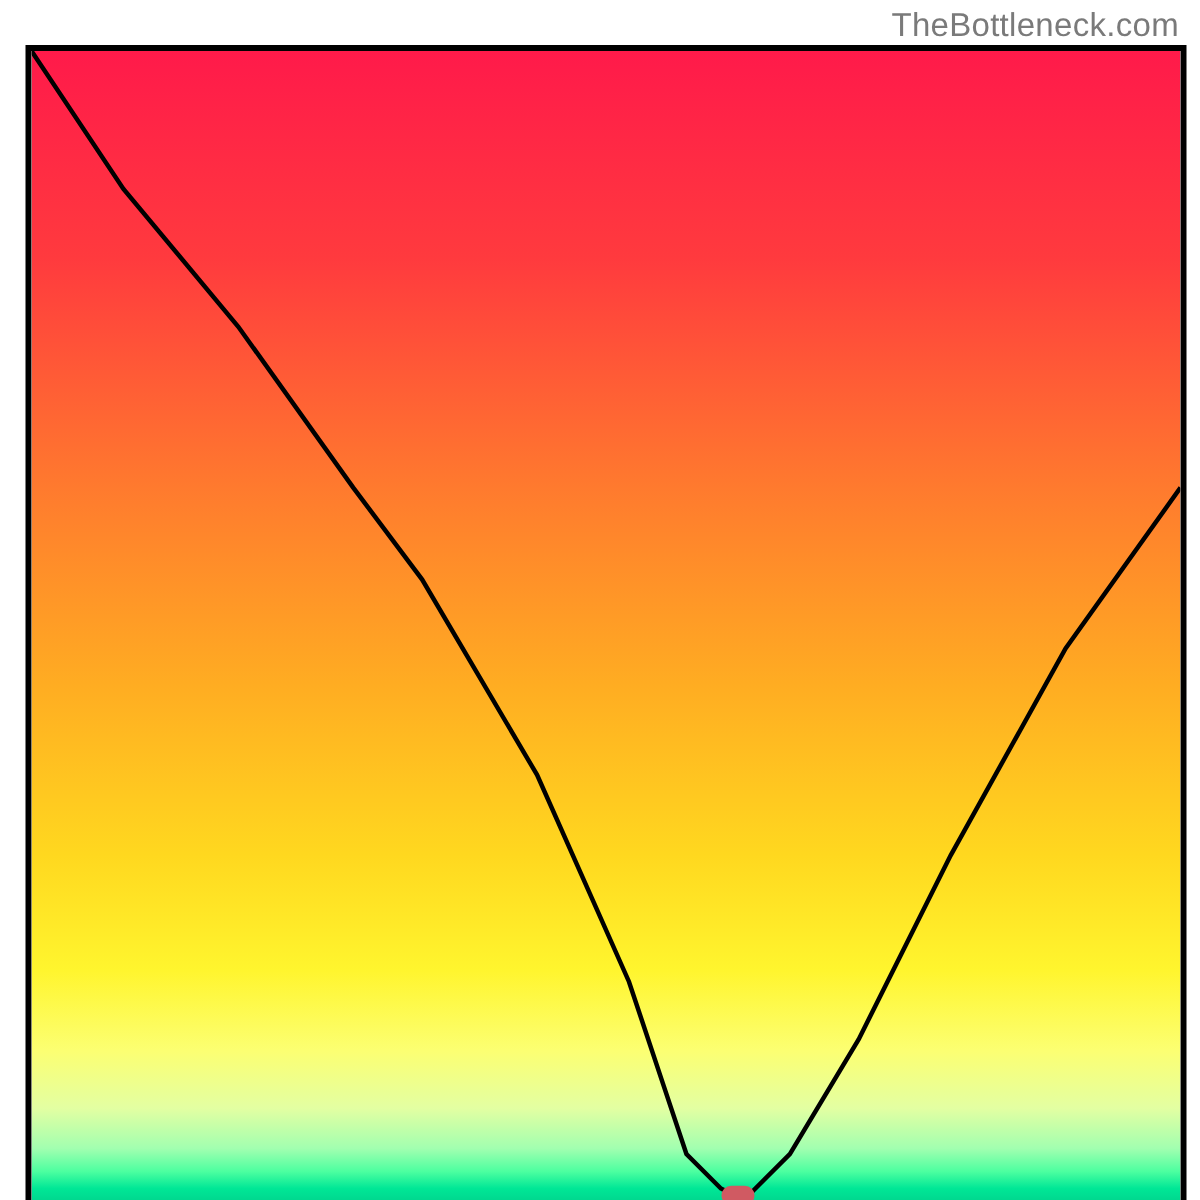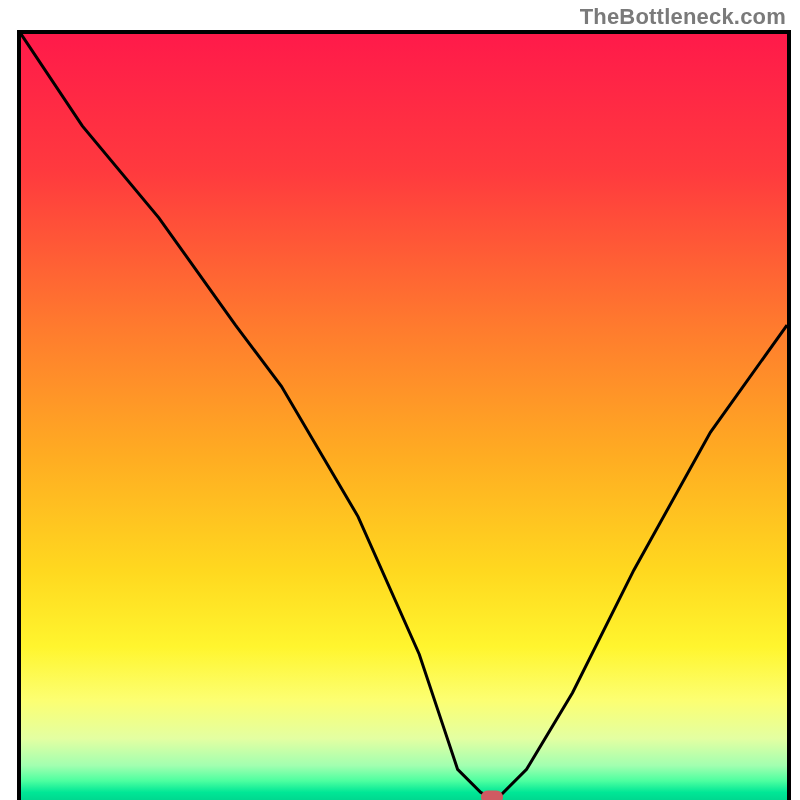--- a/index.html
+++ b/index.html
@@ -13,21 +13,21 @@
   .frame {
     position: relative;
     width: 800px;
     height: 800px;
   }
   .watermark {
     position: absolute;
     top: 4px;
     right: 14px;
     font-size: 22px;
-    font-weight: 700;
+    font-weight: 400;
     color: #7a7a7a;
     letter-spacing: 0.2px;
   }
   .plot-outer {
     position: absolute;
     left: 17px;
     top: 30px;
     width: 766px;
     height: 766px;
     border: 4px solid #000;

